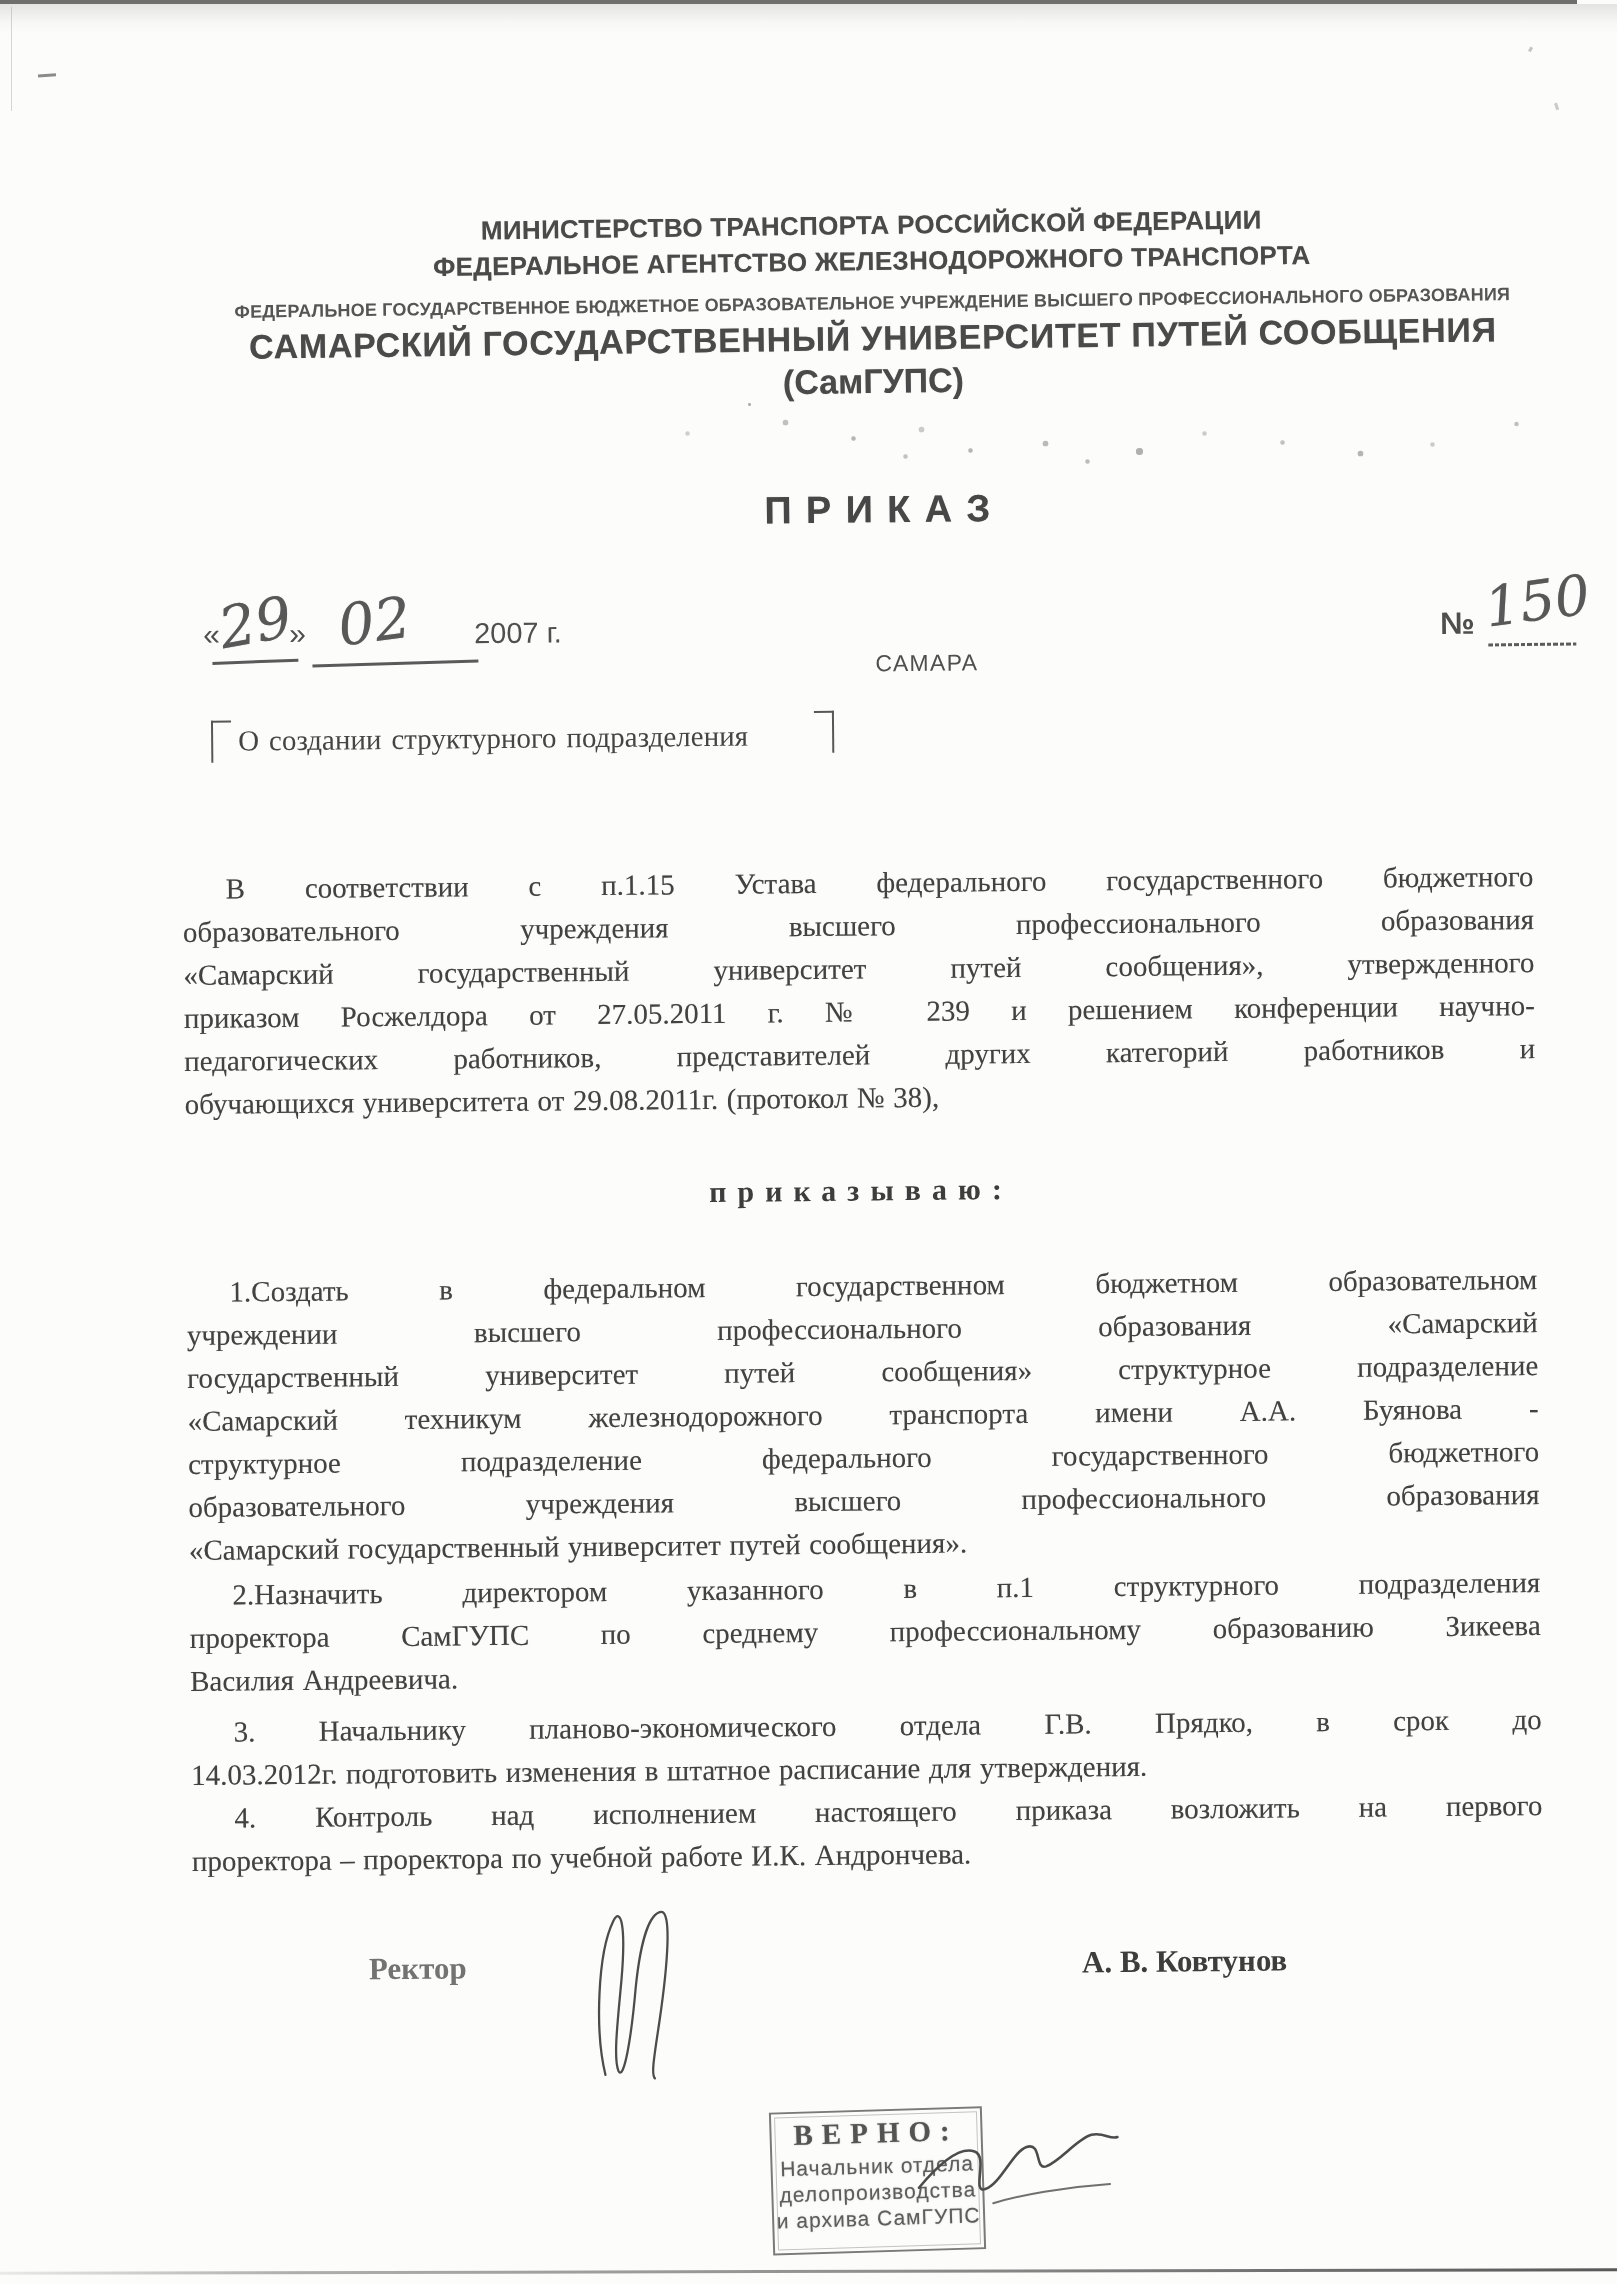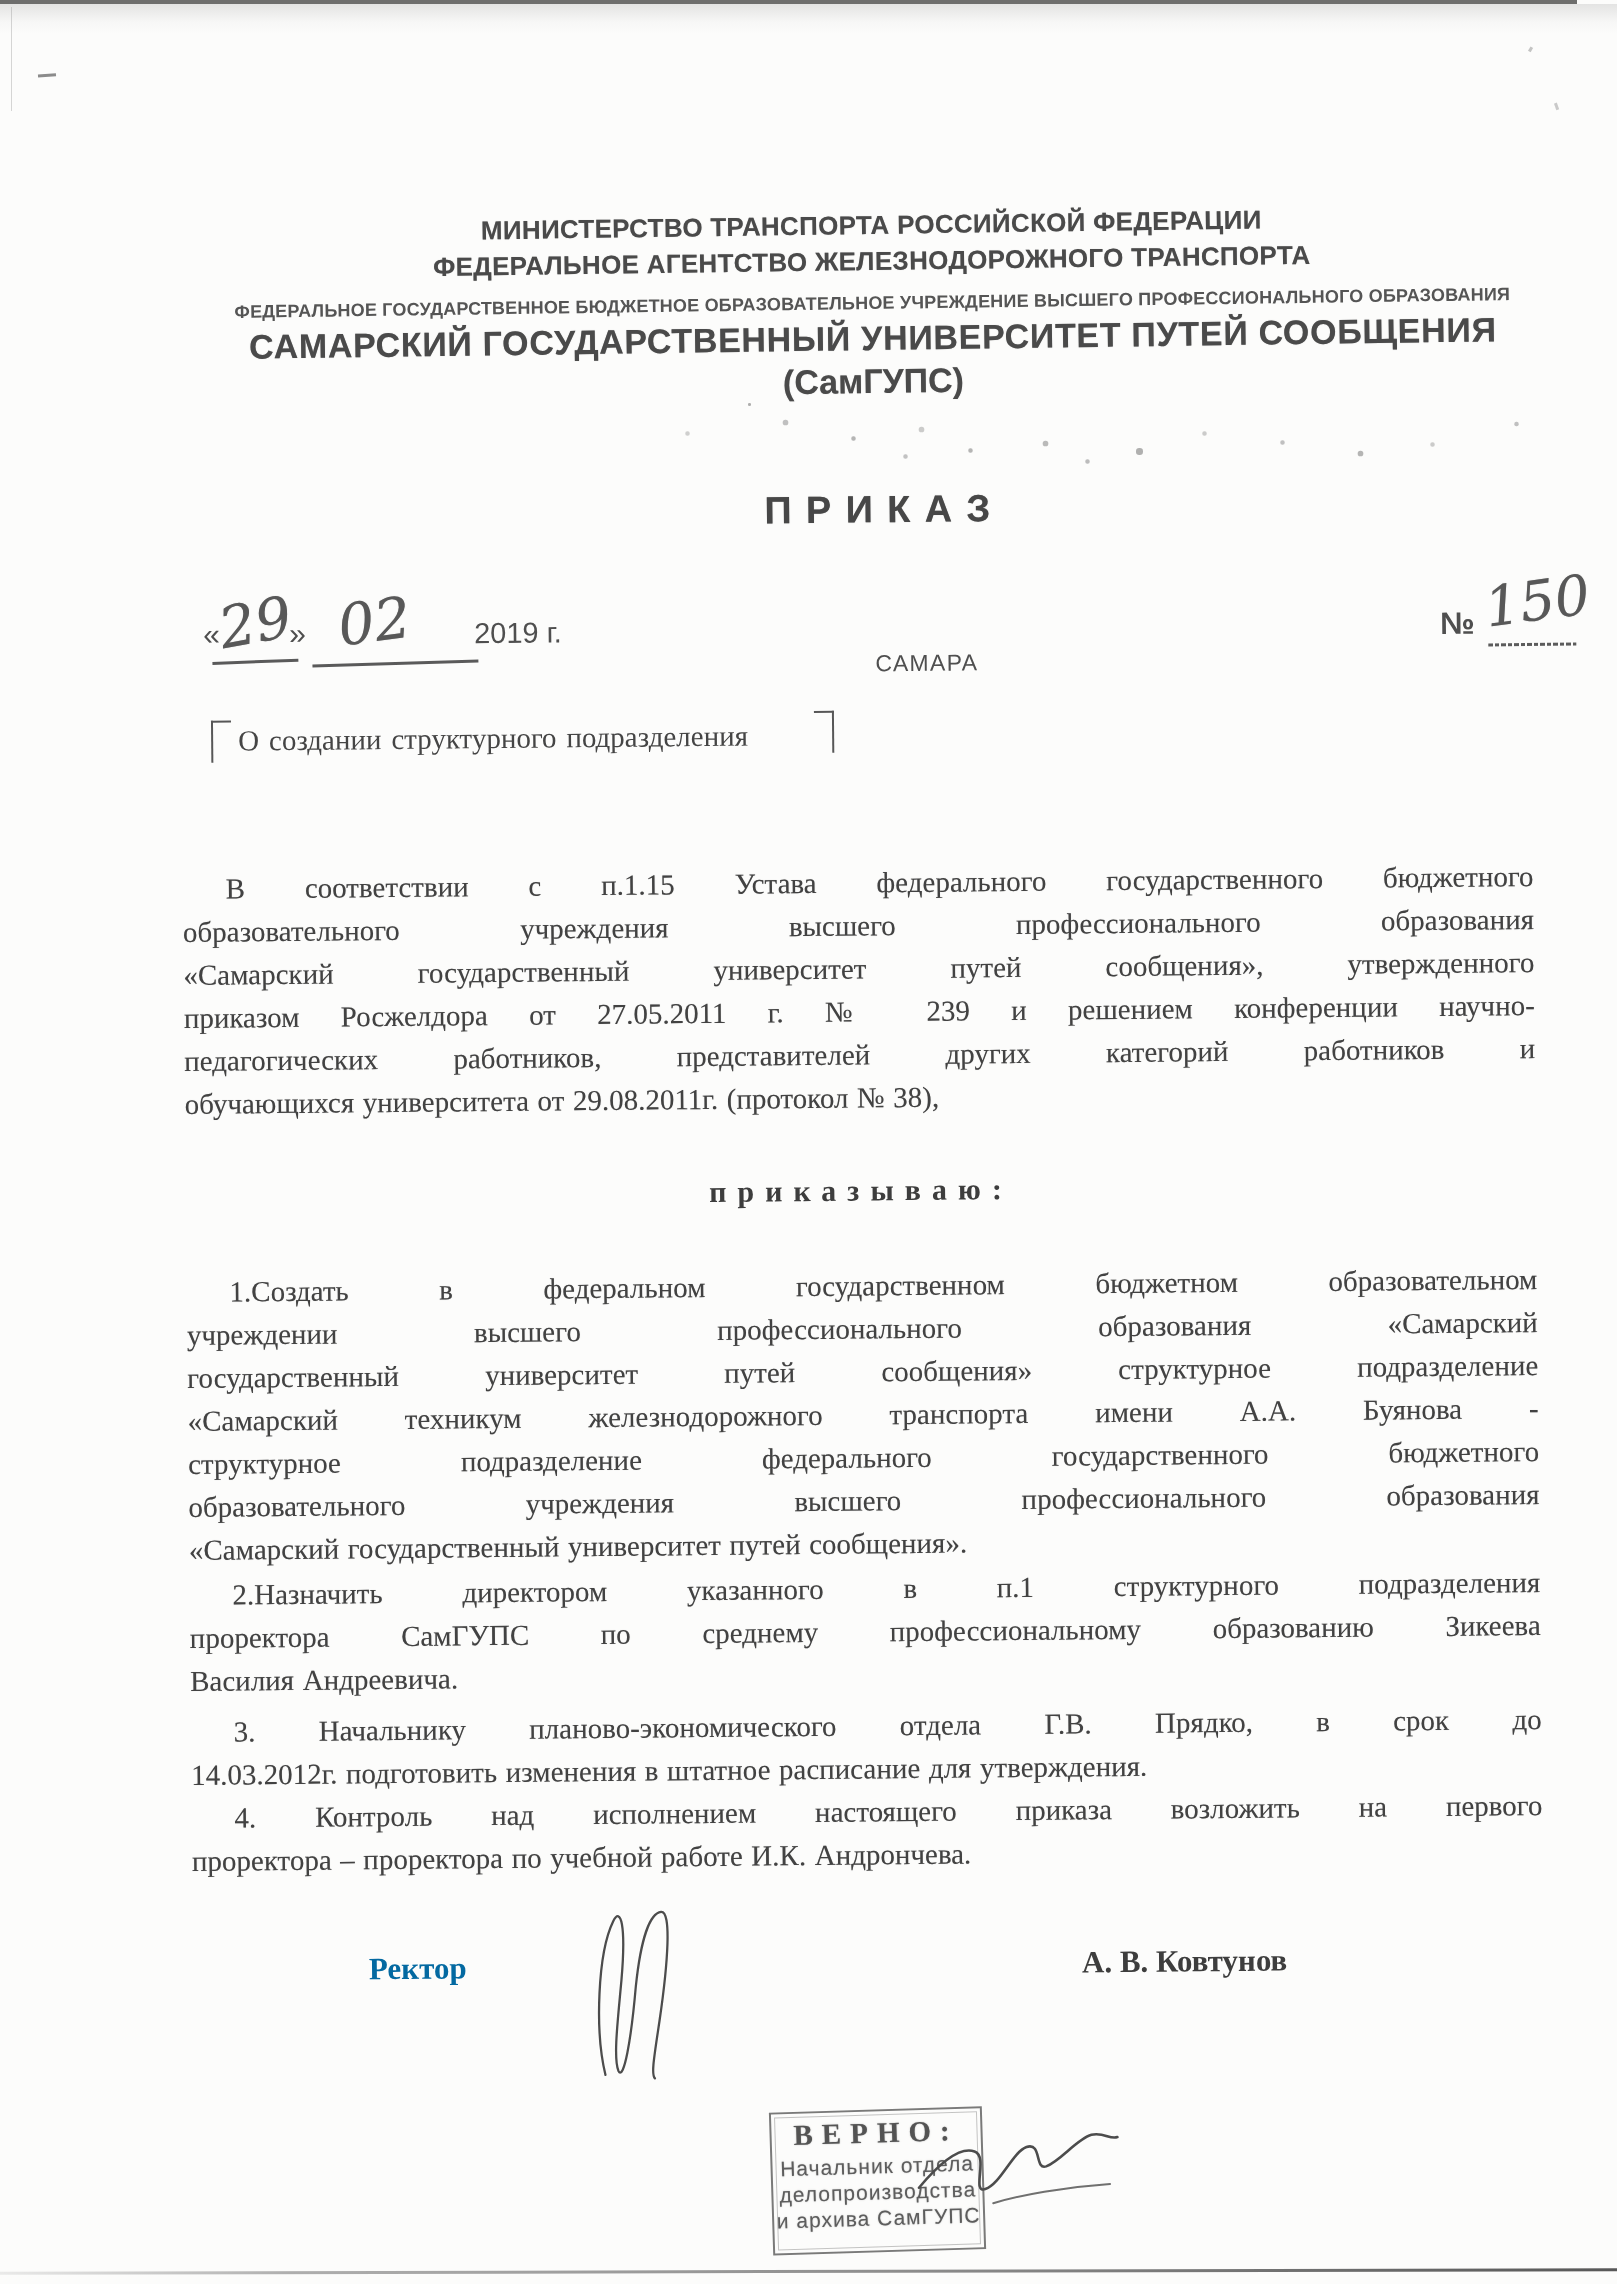--- a/index.html
+++ b/index.html
@@ -65,21 +65,21 @@
   .ln.last{text-align:left;text-align-last:left;}
   .ln.indent{text-indent:43px;}
   .p-preamble{top:862px;}
   .resolution{left:185px;top:1174px;width:1351px;text-align:center;font-size:30px;font-weight:bold;
     letter-spacing:11px;color:#3d3d3d;}
   .p-item1{top:1265px;}
   .p-item2{top:1568px;}
   .p-item3{top:1705px;}
   .p-item4{top:1791px;}
   
-  .sig-position{left:361px;top:1947px;font-size:31px;font-weight:bold;color:#0369a1;}
+  .sig-position{left:361px;top:1947px;font-size:31px;font-weight:bold;color:#737373;}
   .sig-name{left:1074px;top:1947px;font-size:31px;font-weight:bold;color:#3d3d3d;}
   .sig-rector{left:577px;top:1905px;}
   
   .stamp{left:761px;top:2110px;width:209px;height:139px;border:2.6px solid rgba(85,85,85,.78);
     transform:rotate(-1.2deg);background:rgba(255,255,255,.0);}
   .stamp-inner{position:absolute;left:3.3px;top:3.3px;right:3.3px;bottom:3.3px;border:0.7px solid rgba(90,90,90,.35);}
   .stamp-verno{position:absolute;left:0;top:5.2px;width:100%;text-align:center;font-size:29px;font-weight:bold;
     letter-spacing:9px;color:rgba(75,75,75,.9);text-shadow:0 0 1.3px rgba(90,90,90,.6);}
   .stamp-line{position:absolute;left:0;width:100%;text-align:center;
     font-family:"Liberation Sans","DejaVu Sans",sans-serif;font-size:21px;color:rgba(80,80,80,.88);
@@ -114,21 +114,21 @@
   <div class="abs body-wrap">
 
     <div class="abs doc-title">ПРИКАЗ</div>
 
     <div class="abs req-sans q-open">«</div>
     <div class="abs hw hw-day">29</div>
     <div class="abs req-sans q-close">»</div>
     <div class="abs u-day"></div>
     <div class="abs hw hw-month">02</div>
     <div class="abs u-month"></div>
-    <div class="abs req-sans dateline-year">2019 г.</div>
+    <div class="abs req-sans dateline-year">2007 г.</div>
     <div class="abs req-sans city">САМАРА</div>
     <div class="abs req-sans num-sign">№</div>
     <div class="abs hw hw-number">150</div>
     <div class="abs u-number"></div>
 
     <div class="abs bracket bracket-left"></div>
     <div class="abs subject">О создании структурного подразделения</div>
     <div class="abs bracket bracket-right"></div>
 
     <div class="abs para p-preamble">

